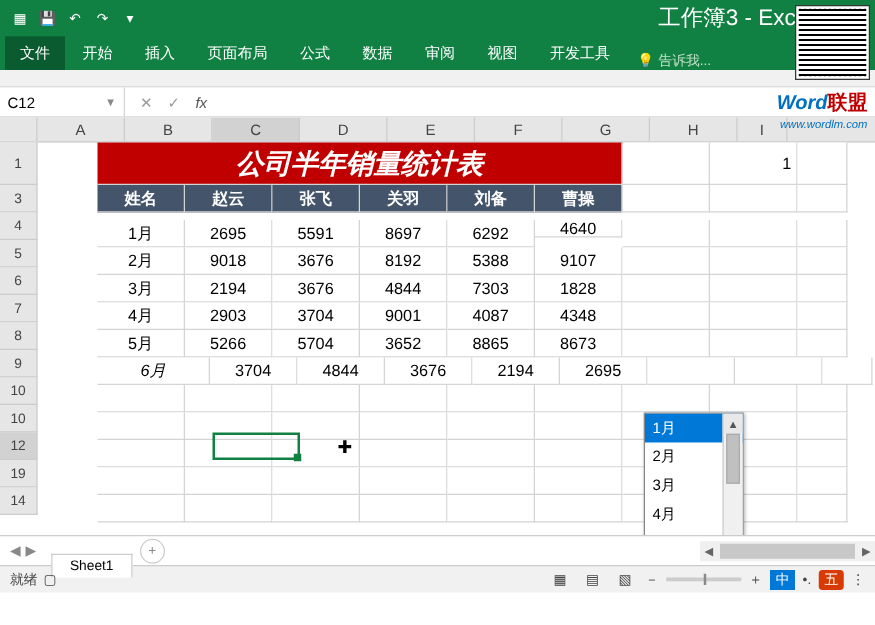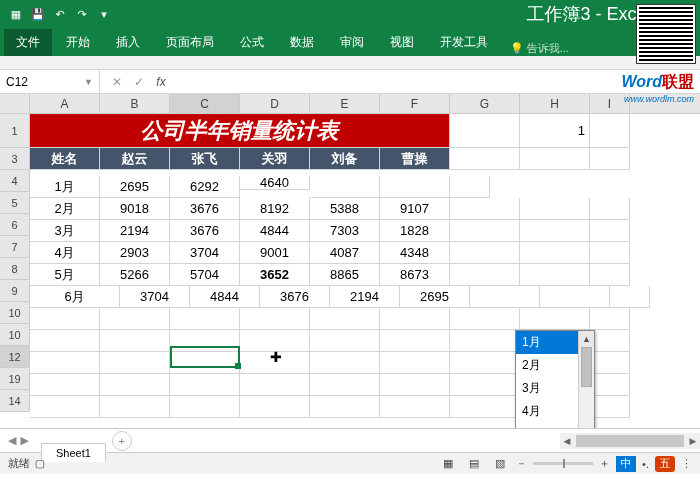--- a/index.html
+++ b/index.html
@@ -31,21 +31,21 @@
 .corner { width: 30px; border-right: 1px solid #ccc; background: #e6e6e6; }
 .col-h { border-right: 1px solid #ccc; text-align: center; line-height: 20px; color: #444; }
 .col-h.sel { background: #d2d2d2; }
 
 .grid-body { display: flex; }
 .row-headers { width: 30px; }
 .row-h { border-bottom: 1px solid #ccc; border-right: 1px solid #ccc; background: #e6e6e6; text-align: center; font-size: 11px; color: #444; display: flex; align-items: center; justify-content: center; }
 .row-h.sel { background: #d2d2d2; }
 
 .cells { position: relative; }
-.row { display: flex; }
+.row { display: flex; padding-left: 48px; }
 .cell { border-right: 1px solid #d4d4d4; border-bottom: 1px solid #d4d4d4; font-size: 13px; display: flex; align-items: center; justify-content: center; background: #fff; padding: 0 4px; }
 
 .title-row .cell.merged { background: #c00000; color: #fff; font-size: 22px; font-weight: bold; font-style: italic; justify-content: center; }
 .header-row .cell { background: #44546a; color: #fff; font-weight: bold; }
 .data-row .cell { color: #000; }
 
 .selection { position: absolute; border: 2px solid #108043; pointer-events: none; }
 .selection::after { content: ""; position: absolute; right: -3px; bottom: -3px; width: 6px; height: 6px; background: #108043; }
 
 .cursor-cross { position: absolute; font-size: 14px; color: #000; pointer-events: none; }
@@ -176,20 +176,22 @@
           <div class="cell" style="width: 70px; height: 22px;">关羽</div>
           <div class="cell" style="width: 70px; height: 22px;">刘备</div>
           <div class="cell" style="width: 70px; height: 22px;">曹操</div>
           <div class="cell" style="width: 70px; height: 22px; background: rgb(255, 255, 255);"></div>
           <div class="cell" style="width: 70px; height: 22px; background: rgb(255, 255, 255);"></div>
           <div class="cell" style="width: 40px; height: 22px; background: rgb(255, 255, 255);"></div>
         </div>
         <div class="row data-row" style="height: 22px;">
           <div class="cell" style="width: 70px; height: 22px;">1月</div>
           <div class="cell" style="width: 70px; height: 22px;">2695</div>
+          <div class="cell" style="width: 70px; height: 22px;">5591</div>
+          <div class="cell" style="width: 70px; height: 22px;">8697</div>
           <div class="cell" style="width: 70px; height: 22px;">6292</div>
           <div class="cell" style="width: 70px; height: 14px;">4640</div>
           <div class="cell" style="width: 70px; height: 22px;"></div>
           <div class="cell" style="width: 70px; height: 22px;"></div>
           <div class="cell" style="width: 40px; height: 22px;"></div>
         </div>
         <div class="row data-row" style="height: 22px;">
           <div class="cell" style="width: 70px; height: 22px;">2月</div>
           <div class="cell" style="width: 70px; height: 22px;">9018</div>
           <div class="cell" style="width: 70px; height: 22px;">3676</div>
@@ -219,29 +221,29 @@
           <div class="cell" style="width: 70px; height: 22px;">4087</div>
           <div class="cell" style="width: 70px; height: 22px;">4348</div>
           <div class="cell" style="width: 70px; height: 22px;"></div>
           <div class="cell" style="width: 70px; height: 22px;"></div>
           <div class="cell" style="width: 40px; height: 22px;"></div>
         </div>
         <div class="row data-row" style="height: 22px;">
           <div class="cell" style="width: 70px; height: 22px;">5月</div>
           <div class="cell" style="width: 70px; height: 22px;">5266</div>
           <div class="cell" style="width: 70px; height: 22px;">5704</div>
-          <div class="cell" style="width: 70px; height: 22px; font-weight: bold;">3652</div>
+          <div class="cell" style="width: 70px; height: 22px;">3652</div>
           <div class="cell" style="width: 70px; height: 22px;">8865</div>
           <div class="cell" style="width: 70px; height: 22px;">8673</div>
           <div class="cell" style="width: 70px; height: 22px;"></div>
           <div class="cell" style="width: 70px; height: 22px;"></div>
           <div class="cell" style="width: 40px; height: 22px;"></div>
         </div>
         <div class="row data-row" style="height: 22px;">
-          <div class="cell" style="width: 90px; height: 22px;">6月</div>
+          <div class="cell" style="width: 90px; height: 22px; font-style: italic;">6月</div>
           <div class="cell" style="width: 70px; height: 22px;">3704</div>
           <div class="cell" style="width: 70px; height: 22px;">4844</div>
           <div class="cell" style="width: 70px; height: 22px;">3676</div>
           <div class="cell" style="width: 70px; height: 22px;">2194</div>
           <div class="cell" style="width: 70px; height: 22px;">2695</div>
           <div class="cell" style="width: 70px; height: 22px;"></div>
           <div class="cell" style="width: 70px; height: 22px;"></div>
           <div class="cell" style="width: 40px; height: 22px;"></div>
         </div>
         <div class="row" style="height: 22px;">

